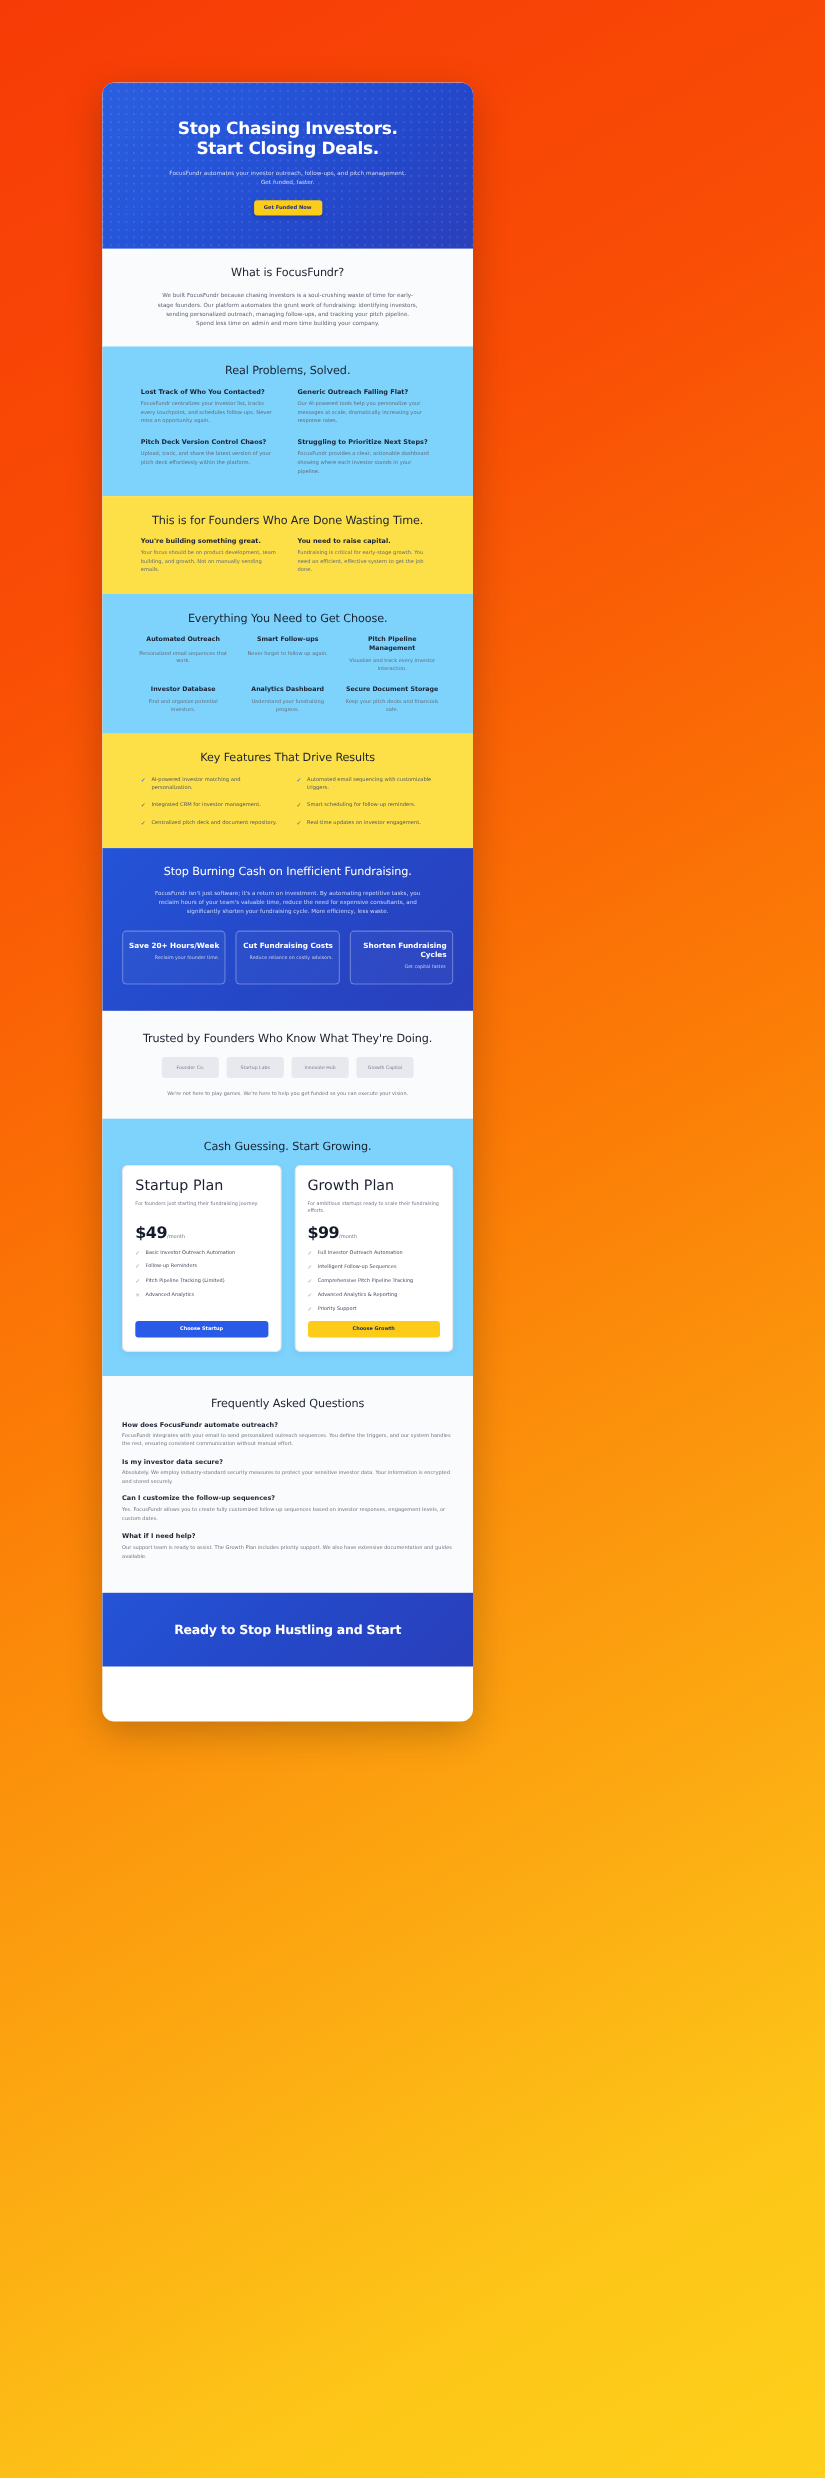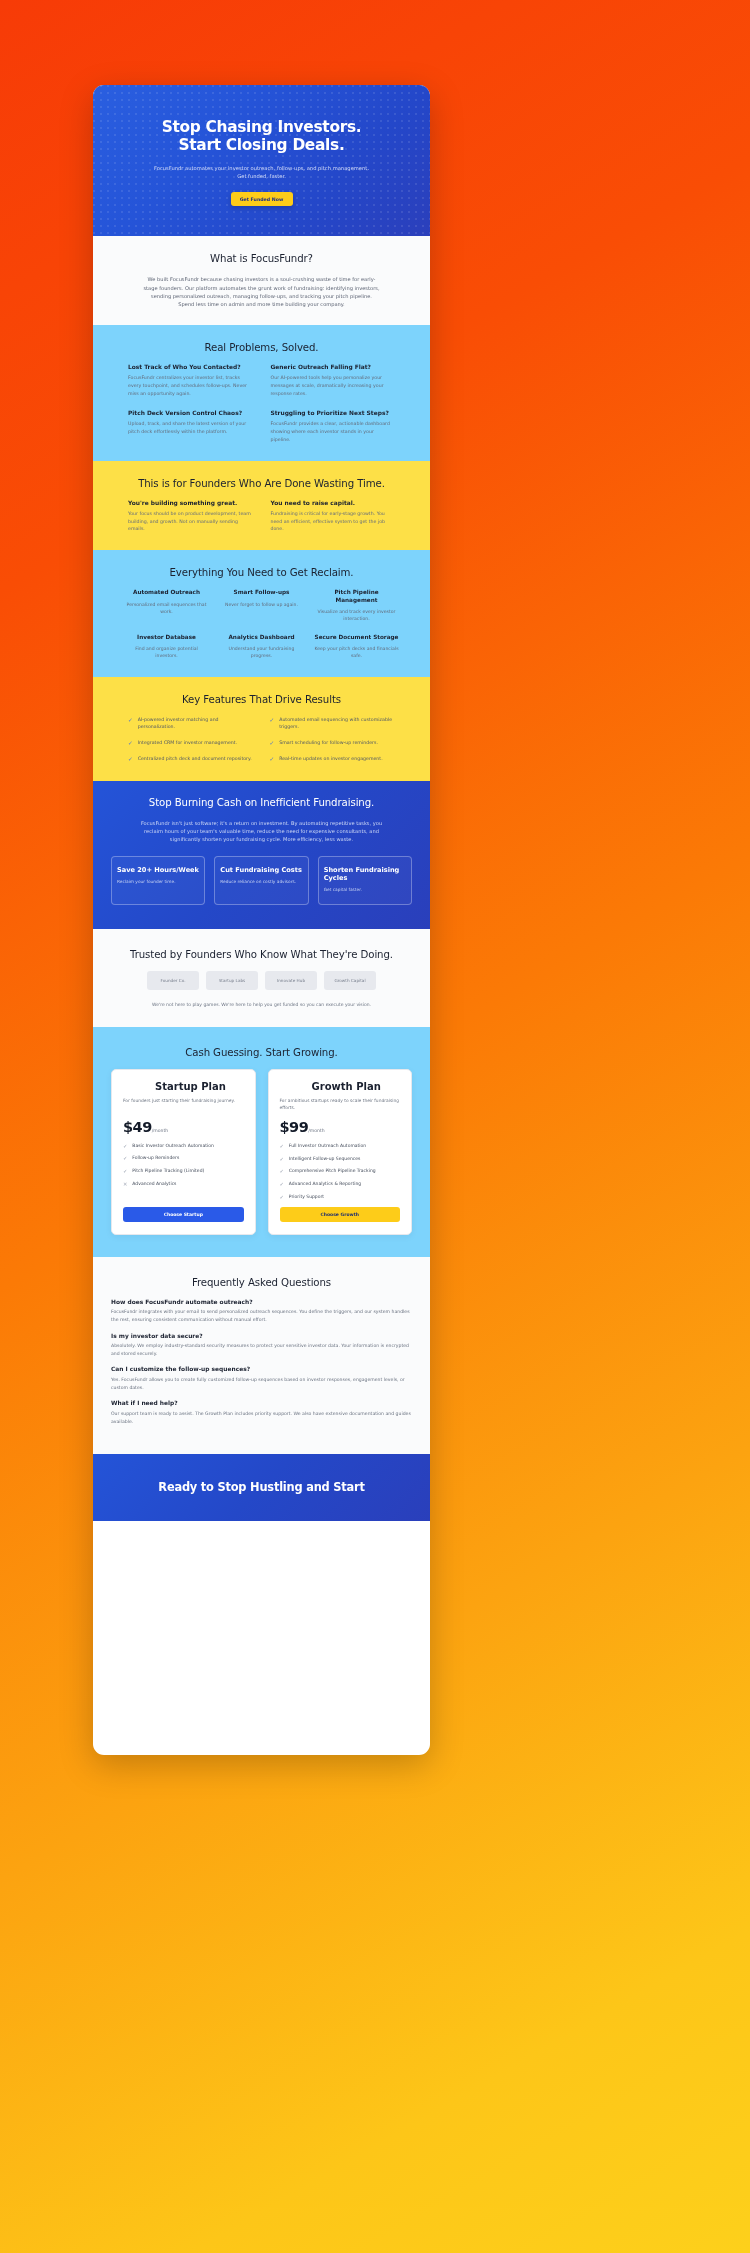--- a/index.html
+++ b/index.html
@@ -13,23 +13,23 @@
 
   body {
     background: linear-gradient(150deg, #f73b07 0%, #f94d05 22%, #fb7a06 48%, #fca310 70%, #fdc618 88%, #fdd01b 100%);
     position: relative;
   }
 
   
   #page-frame {
     position: absolute;
     left: 93px;
-    top: 85px;
+    top: 75px;
     width: 337px;
-    height: 1670px;
+    height: 1490px;
     background: #ffffff;
     border-radius: 11px;
     overflow: hidden;
     box-shadow: 0 10px 34px rgba(0,0,0,.22);
   }
 
   
   .section { padding: 17px 17px 17px 17px; }
   .sec-white  { background: #fde047; }
   .sec-offw   { background: #fafbfc; }
@@ -166,21 +166,21 @@
     display: grid;
     grid-template-columns: repeat(3, 1fr);
     gap: 9px;
     padding: 0 18px;
     margin-top: 12px;
   }
   .roi-card {
     border: 1px solid rgba(255,255,255,.30);
     border-radius: 4px;
     padding: 9px 5px 10px;
-    text-align: left;
+    text-align: right;
     background: rgba(255,255,255,.035);
   }
   .roi-title {
     font-size: 6.6px;
     font-weight: 700;
     color: #ffffff;
     line-height: 1.26;
     margin-bottom: 5px;
   }
   .roi-sub {
@@ -225,25 +225,24 @@
   .price-card {
     background: #ffffff;
     border: 1px solid #e6e8ed;
     border-radius: 5px;
     padding: 11px 11px 12px;
     box-shadow: 0 2px 7px rgba(20,25,40,.055);
     display: flex;
     flex-direction: column;
   }
   .plan-name {
-    font-size: 10px;
-    font-weight: 700;
+    font-size: 13px;
+    font-weight: 400;
     color: #1b2130;
     margin-bottom: 5px;
-    margin-left: 32px;
   }
   .plan-desc {
     font-size: 4.4px;
     line-height: 1.6;
     color: #707885;
     margin-bottom: 8px;
     min-height: 14px;
   }
   .plan-price {
     font-size: 14.5px;
@@ -360,21 +359,21 @@
         <div class="card-p">Your focus should be on product development, team building, and growth. Not on manually sending emails.</div>
       </div>
       <div>
         <div class="card-h">You need to raise capital.</div>
         <div class="card-p">Fundraising is critical for early-stage growth. You need an efficient, effective system to get the job done.</div>
       </div>
     </div>
   </section>
 
   <section class="section sec-grey">
-    <h2 class="sec-title">Everything You Need to Get Reclaim.</h2>
+    <h2 class="sec-title">Everything You Need to Get Choose.</h2>
     <div class="grid3">
       <div>
         <div class="card-h">Automated Outreach</div>
         <div class="card-p">Personalized email sequences that work.</div>
       </div>
       <div>
         <div class="card-h">Smart Follow-ups</div>
         <div class="card-p">Never forget to follow up again.</div>
       </div>
       <div>

